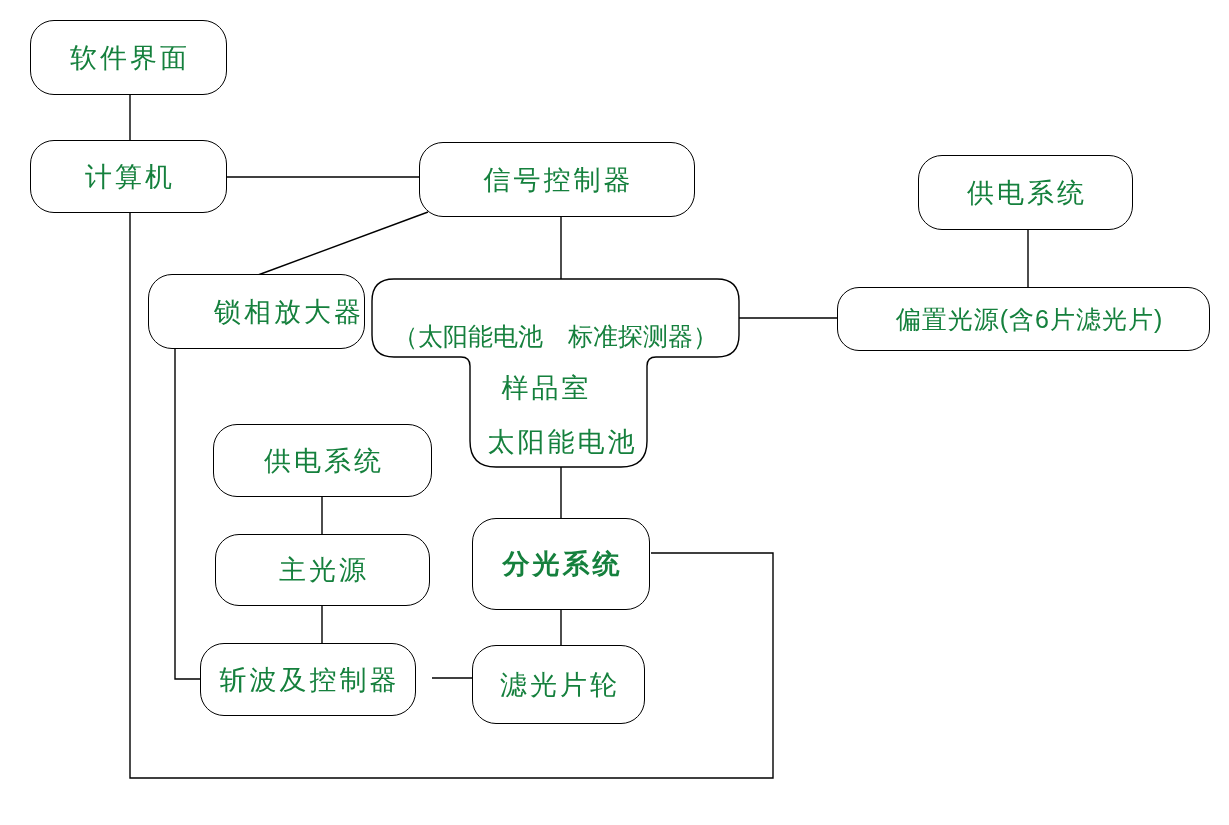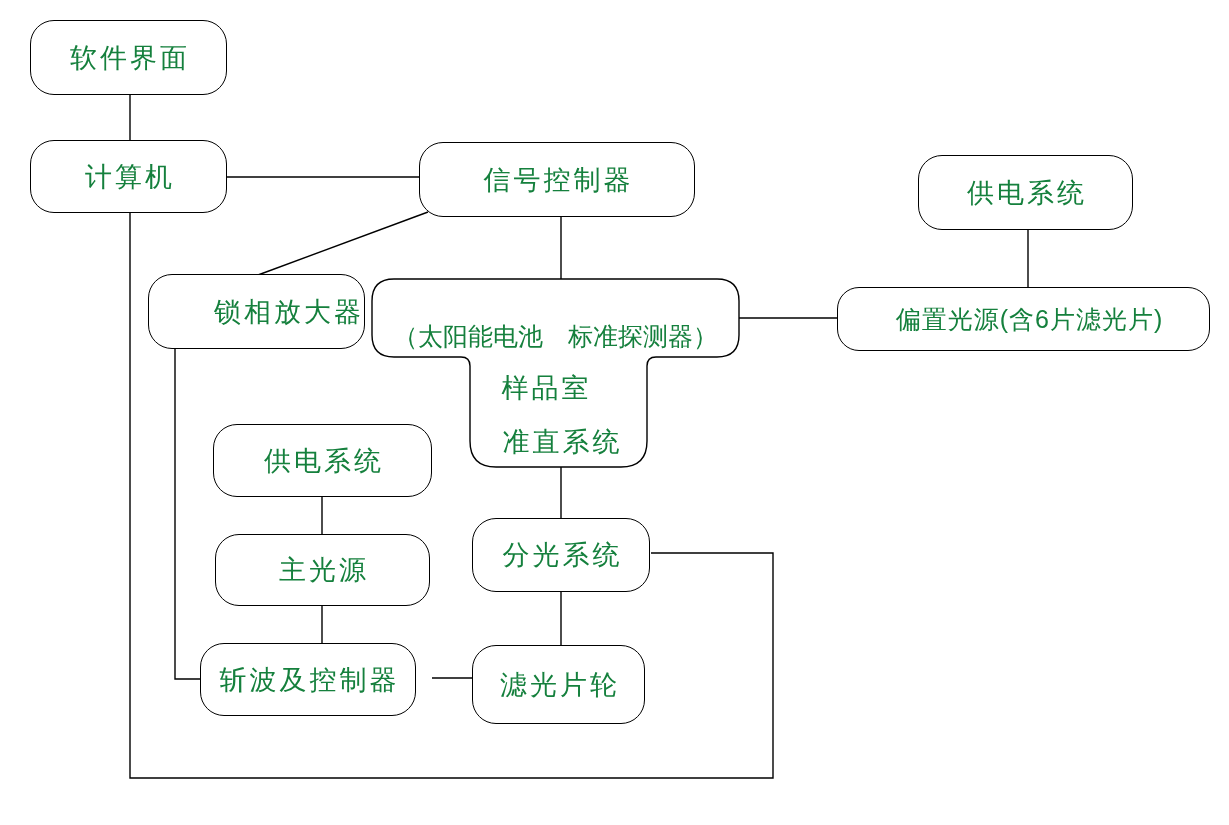--- a/index.html
+++ b/index.html
@@ -112,40 +112,40 @@
     <span>锁相放大器</span>
   </div>
 
   <div class="tlabel header" style="left:374px; top:281px; width:363px; height:72px;">
     <span>（太阳能电池　标准探测器）</span>
   </div>
   <div class="tlabel" style="left:456px; top:356px; width:175px; height:50px;">
     <span>样品室</span>
   </div>
   <div class="tlabel" style="left:472px; top:406px; width:175px; height:54px;">
-    <span>准直系统</span>
+    <span>太阳能电池</span>
   </div>
 
   <div class="node bias" style="left:837px; top:287px; width:373px; height:64px;">
     <span>偏置光源(含6片滤光片)</span>
   </div>
 
   <div class="node" style="left:213px; top:424px; width:219px; height:73px;">
     <span>供电系统</span>
   </div>
 
   <div class="node" style="left:215px; top:534px; width:215px; height:72px;">
     <span>主光源</span>
   </div>
 
   <div class="node" style="left:200px; top:643px; width:216px; height:73px;">
     <span>斩波及控制器</span>
   </div>
 
-  <div class="node" style="left:472px; top:518px; width:178px; height:74px;">
+  <div class="node" style="left:472px; top:518px; width:178px; height:92px;font-weight:bold;">
     <span>分光系统</span>
   </div>
 
   <div class="node" style="left:472px; top:645px; width:173px; height:79px;">
     <span>滤光片轮</span>
   </div>
 
 </div>
 
 </body></html>

